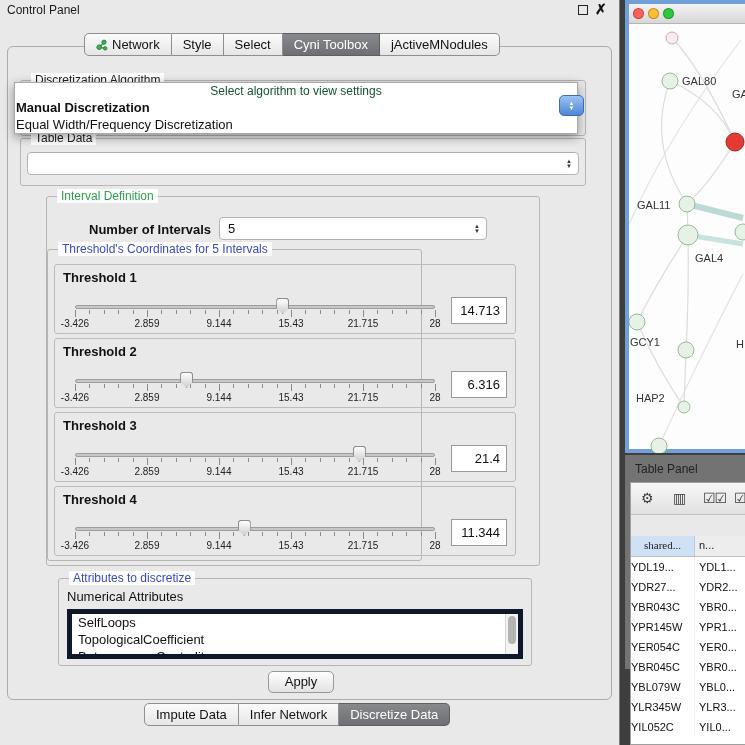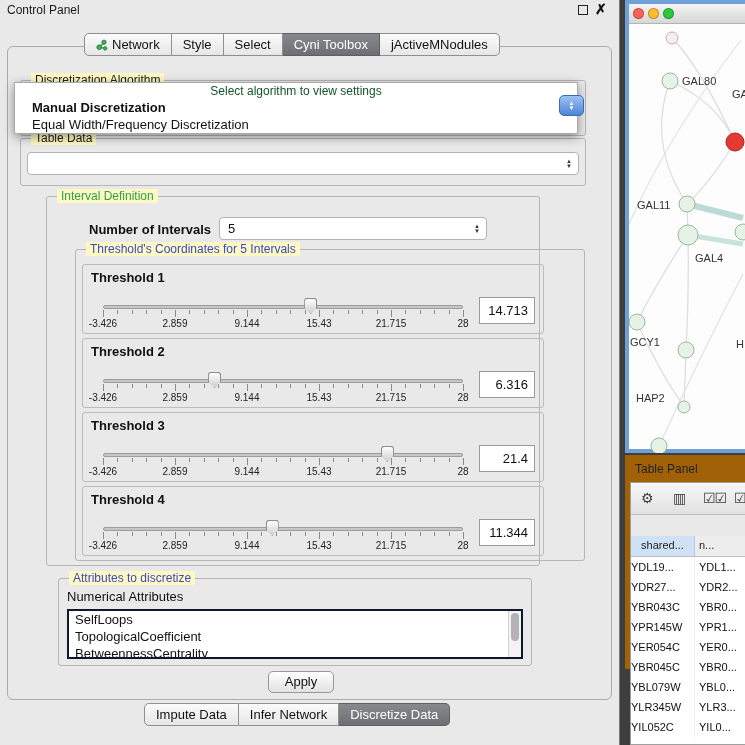--- a/index.html
+++ b/index.html
@@ -18,76 +18,76 @@
   .seg .tab{border:1px solid #8f8f8f;border-left:none;background:linear-gradient(#fbfbfb,#e6e6e6);
     font-size:13px;color:#111;padding:0 11px;height:23px;display:flex;align-items:center;gap:4px;cursor:default;white-space:nowrap}
   .seg .tab:first-child{border-left:1px solid #8f8f8f;border-radius:5px 0 0 5px}
   .seg .tab:last-child{border-radius:0 5px 5px 0}
   .seg .tab.sel{background:linear-gradient(#87898d,#6d6f73);color:#fff;border-color:#5d5f63}
   #top-tabs{left:84px;top:33px}
   #bottom-tabs{left:144px;top:703px}
   .tabicon{display:inline-flex}
 
   .group{position:absolute;border:1px solid #b6b6b6;border-radius:3px}
-  .gtitle{position:absolute;top:-8px;left:10px;background:#fef9c3;padding:0 4px;font-size:12px;color:#222;white-space:nowrap}
+  .gtitle{position:absolute;top:-8px;left:10px;background:#ffffff;padding:0 4px;font-size:12px;color:#222;white-space:nowrap}
 
   #algo-group{left:20px;top:80px;width:566px;height:56px}
   #algo-popup{left:14px;top:82px;width:564px;height:52px;background:#fff;border:1px solid #a9a9a9;
     box-shadow:0 3px 10px rgba(0,0,0,.4);z-index:20}
   #algo-popup .ph{text-align:center;color:#14532d;font-size:12px;height:16px;line-height:16px}
-  #algo-popup .opt{font-size:13px;color:#111;padding-left:17px;height:17px;line-height:17px}
+  #algo-popup .opt{font-size:13px;color:#111;padding-left:1px;height:17px;line-height:17px}
   #algo-popup .opt.bold{font-weight:bold}
   #algo-stepper{left:559px;top:95px;width:25px;height:21px;border-radius:5px;z-index:30;
     background:linear-gradient(#9dc2f1,#4c86d8);border:1px solid #3c6cb4;display:flex;flex-direction:column;
     align-items:center;justify-content:center;color:#fff;font-size:6px;line-height:5px}
 
   #tabledata-group{left:20px;top:138px;width:566px;height:48px}
   .combo{position:absolute;background:#fff;border:1px solid #b2b2b2;border-radius:4px;font-size:13px;color:#111;
     display:flex;align-items:center;padding:0 24px 0 8px;white-space:nowrap;overflow:hidden}
   .combo .arrows{position:absolute;right:6px;top:50%;transform:translateY(-50%);display:flex;flex-direction:column;
     align-items:center;font-size:6px;line-height:5px;color:#333}
   #tabledata-combo{left:6px;top:13px;width:552px;height:23px}
 
   #interval-group{left:46px;top:196px;width:494px;height:370px}
   #noi-label{left:42px;top:25px;font-size:13px;font-weight:bold}
   #noi-combo{left:172px;top:20px;width:268px;height:23px}
 
-  #thresholds-group{left:28px;top:52px;width:510px;height:312px}
+  #thresholds-group{left:0;top:52px;width:375px;height:312px}
   .thr-box{position:absolute;left:6px;width:462px;height:70px;border:1px solid #bcbcbc;border-radius:3px}
   .thr-label{position:absolute;left:8px;top:5px;font-size:13px;font-weight:bold}
   .slider{position:absolute;left:20px;top:32px;width:360px;height:36px}
   .track{position:absolute;left:0;top:8px;width:100%;height:4px;background:#c7c7c7;border:1px solid #9d9d9d;border-radius:2px}
   .thumb{position:absolute;top:1px;width:13px;height:16px;background:linear-gradient(#fefefe,#cfcfcf);
     border:1px solid #8d8d8d;border-radius:3px 3px 2px 2px;
     clip-path:polygon(0 0,100% 0,100% 60%,50% 100%,0 60%);filter:drop-shadow(0 0 .5px #777)}
   .tick{position:absolute;top:13px;width:1px;background:#8a8a8a}
   .tick-label{position:absolute;top:21px;width:44px;margin-left:-22px;text-align:center;font-size:10px;color:#222}
   .value-box{position:absolute;left:396px;top:32px;width:56px;height:27px;background:#fff;border:1px solid #9a9a9a;
     font-size:13px;text-align:right;padding-right:6px;line-height:25px}
 
   #attr-group{left:58px;top:578px;width:474px;height:88px}
   #attr-label{left:8px;top:10px;font-size:13px;font-weight:normal}
-  #attr-list{position:absolute;left:8px;top:30px;width:456px;height:50px;background:#fff;border:2px solid #0f172a;overflow:hidden}
+  #attr-list{position:absolute;left:8px;top:30px;width:456px;height:50px;background:#fff;border:5px solid #0f172a;overflow:hidden}
   .attr-item{font-size:13px;padding-left:6px;height:17px;line-height:17px}
   #attr-scroll{position:absolute;right:0;top:0;width:13px;height:48px;background:#f3f3f3;border-left:1px solid #d4d4d4}
   #attr-scroll .sthumb{position:absolute;left:2px;top:2px;width:8px;height:28px;background:#b3b3b3;border-radius:5px}
 
   #apply-btn{left:268px;top:671px;width:66px;height:22px;border:1px solid #989898;border-radius:5px;
     background:linear-gradient(#ffffff,#e2e2e2);font-size:13px;text-align:center;line-height:20px}
 
   
   #net-window{left:625px;top:0;width:120px;height:453px;background:#fdfdfd;border:4px solid #6fa0d8;border-right:none}
   #net-titlebar{position:absolute;left:0;top:0;width:116px;height:20px;
     background:linear-gradient(#f3f3f3,#d7d7d7);border-bottom:1px solid #b5b5b5}
   .tl{position:absolute;top:4px;width:11px;height:11px;border-radius:50%;border:1px solid rgba(0,0,0,.25)}
   #tl-close{left:4px}#tl-min{left:19px}#tl-zoom{left:34px}
   #net-svg{position:absolute;left:0;top:20px;width:116px;height:429px}
 
   
-  #table-region{left:625px;top:455px;width:120px;height:214px;background:#a16207}
+  #table-region{left:625px;top:455px;width:120px;height:214px;background:#737373}
   #table-panel-title{left:10px;top:7px;font-size:12px;color:#222}
   #table-window{position:absolute;left:5px;top:27px;width:115px;height:263px;background:#fff;
     border:1px solid #9f9f9f;border-right:none}
   #table-toolbar{position:absolute;left:0;top:0;width:100%;height:32px;
     background:linear-gradient(#f7f7f7,#e1e1e1);border-bottom:1px solid #c0c0c0}
   .tb-icon{position:absolute;top:7px;font-size:14px;color:#3c3c3c;letter-spacing:-1px}
   #table-gap{position:absolute;left:0;top:32px;width:100%;height:21px;background:#e9e9e9}
   #table-header{position:absolute;left:0;top:53px;width:100%;height:21px;background:#ededed;
     border-bottom:1px solid #bdbdbd;display:flex}
   .th{font-size:11px;color:#222;line-height:19px;overflow:hidden;white-space:nowrap}
@@ -405,21 +405,21 @@
   <div id="table-panel-title" class="abs">Table Panel</div>
   <div id="table-window">
     <div id="table-toolbar">
         <span class="tb-icon" style="left: 10px;">⚙</span>
         <span class="tb-icon" style="left: 42px;">▥</span>
         <span class="tb-icon" style="left: 72px;">☑☑</span>
         <span class="tb-icon" style="left: 103px;">☑</span>
       </div>
     <div id="table-gap"></div>
     <div id="table-header">
-      <div class="th th1" style="background: rgb(207, 226, 245);">shared...</div>
+      <div class="th th1" style="background: rgb(207, 226, 245); font-family: Liberation Serif, serif;">shared...</div>
       <div class="th th2">n...</div>
     </div>
     <div id="table-rows">
         <div class="trow">
           <div class="tc1">YDL19...</div>
           <div class="tc2">YDL1...</div>
         </div>
         <div class="trow">
           <div class="tc1">YDR27...</div>
           <div class="tc2">YDR2...</div>

